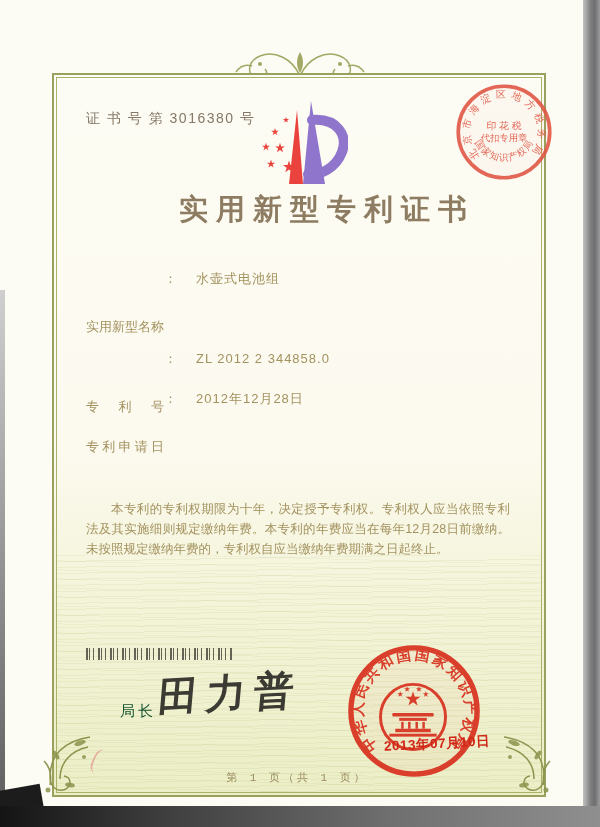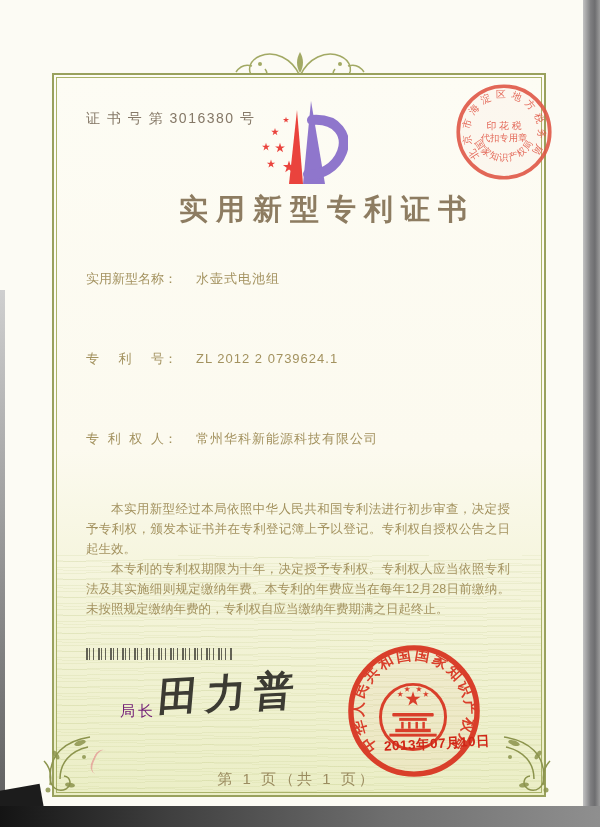--- a/index.html
+++ b/index.html
@@ -23,37 +23,37 @@
   .guilloche{position:absolute;left:3px;right:3px;top:480px;bottom:3px;
     background:
       repeating-linear-gradient(179deg,rgba(150,165,70,.10) 0 1px,transparent 1px 6px),
       repeating-linear-gradient(181.5deg,rgba(150,165,70,.08) 0 1px,transparent 1px 9px);}
   .cert-no{position:absolute;left:86px;top:110px;font-size:14px;letter-spacing:1.5px;color:#857867;}
   .title{position:absolute;left:52px;top:190px;width:550px;text-align:center;
     font-family:"Liberation Serif","DejaVu Serif",serif;font-size:29px;font-weight:700;
     letter-spacing:8px;color:#8d7c61;}
   .logo{position:absolute;left:252px;top:98px;width:96px;height:88px;}
   .field{position:absolute;left:86px;font-size:13px;color:#a3925f;white-space:nowrap;}
-  .field .lab{display:inline-block;width:78px;text-align:justify;text-align-last:justify;vertical-align:top;}
+  .field .lab{display:inline-block;width:78px;text-align:justify;text-align-last:justify;vertical-align:top;margin-top:48px;}
   .field .val{margin-left:19px;letter-spacing:1px;}
   .body-text{position:absolute;left:86px;top:499px;width:424px;font-size:12.5px;
     line-height:20px;color:#a3925f;text-align:justify;}
   .body-text p{margin:0;text-indent:2em;}
   .barcode{position:absolute;left:86px;top:648px;width:146px;height:12px;opacity:.85;
     background:repeating-linear-gradient(90deg,#4b4a40 0 2px,transparent 2px 3px,#4b4a40 3px 4px,
       transparent 4px 7px,#4b4a40 7px 8px,transparent 8px 12px);}
-  .sig-title{position:absolute;left:120px;top:702px;font-size:15px;letter-spacing:3px;color:#701a75;}
+  .sig-title{position:absolute;left:120px;top:702px;font-size:15px;letter-spacing:3px;color:#14532d;}
   .sig-name{position:absolute;left:158px;top:666px;font-size:40px;font-weight:600;color:#3c3b33;
     letter-spacing:8px;transform:rotate(-3deg) skewX(-8deg);}
   .main-seal{position:absolute;left:345px;top:642px;width:138px;height:138px;opacity:.93;}
   .seal-date{position:absolute;left:362px;top:735px;width:150px;text-align:center;
     font-size:13.5px;font-weight:600;color:#d02717;letter-spacing:.5px;transform:rotate(-3deg);}
   .tax-seal{position:absolute;left:452px;top:80px;width:104px;height:104px;opacity:.9;}
   .footer{position:absolute;left:52px;top:770px;width:490px;text-align:center;
-    font-size:15px;letter-spacing:3px;color:#9b8c60;}
+    font-size:11px;letter-spacing:3px;color:#9b8c60;font-family:Liberation Mono, monospace;}
   .ornament-top{position:absolute;left:230px;top:42px;width:140px;height:48px;}
   .corner-fl{position:absolute;top:733px;width:52px;height:62px;}
   .corner-fl.left{left:40px;}
   .corner-fl.right{left:502px;transform:scaleX(-1);}
   .ink-mark{position:absolute;left:92px;top:750px;width:18px;height:26px;
     border-left:2px solid rgba(226,120,130,.55);transform:rotate(24deg);border-radius:40%;}
 </style>
 </head>
 <body>
 
@@ -110,28 +110,27 @@
         <textPath href="#taxBottom">国家知识产权局</textPath>
       </text>
     </svg>
 
     <div class="title">实用新型专利证书</div>
 
     <div class="field" style="top:270px">
       <span class="lab">实用新型名称</span><span>：</span><span class="val">水壶式电池组</span>
     </div>
     <div class="field" style="top:350px">
-      <span class="lab">专利号</span><span>：</span><span class="val">ZL 2012 2 0739624.1</span>
-    </div>
-    <div class="field" style="top:430px">
-      <span class="lab">专利权人</span><span>：</span><span class="val">常州华科新能源科技有限公司</span>
+      <span class="lab">专利号</span><span>：</span><span class="val">ZL 2012 2 344858.0</span>
+    </div>
+    <div class="field" style="top:390px">
+      <span class="lab">专利申请日</span><span>：</span><span class="val">2012年12月28日</span>
     </div>
 
     <div class="body-text">
-      <p>本实用新型经过本局依照中华人民共和国专利法进行初步审查，决定授予专利权，颁发本证书并在专利登记簿上予以登记。专利权自授权公告之日起生效。</p>
       <p>本专利的专利权期限为十年，决定授予专利权。专利权人应当依照专利法及其实施细则规定缴纳年费。本专利的年费应当在每年12月28日前缴纳。未按照规定缴纳年费的，专利权自应当缴纳年费期满之日起终止。</p>
     </div>
 
     <div class="barcode"></div>
 
     <div class="sig-title">局长</div>
     <div class="sig-name">田力普</div>
 
     <svg class="main-seal" viewBox="0 0 140 140">
       <circle cx="70" cy="70" r="64" fill="rgba(220,60,40,0.04)" stroke="#d8321f" stroke-width="5.5"></circle>

